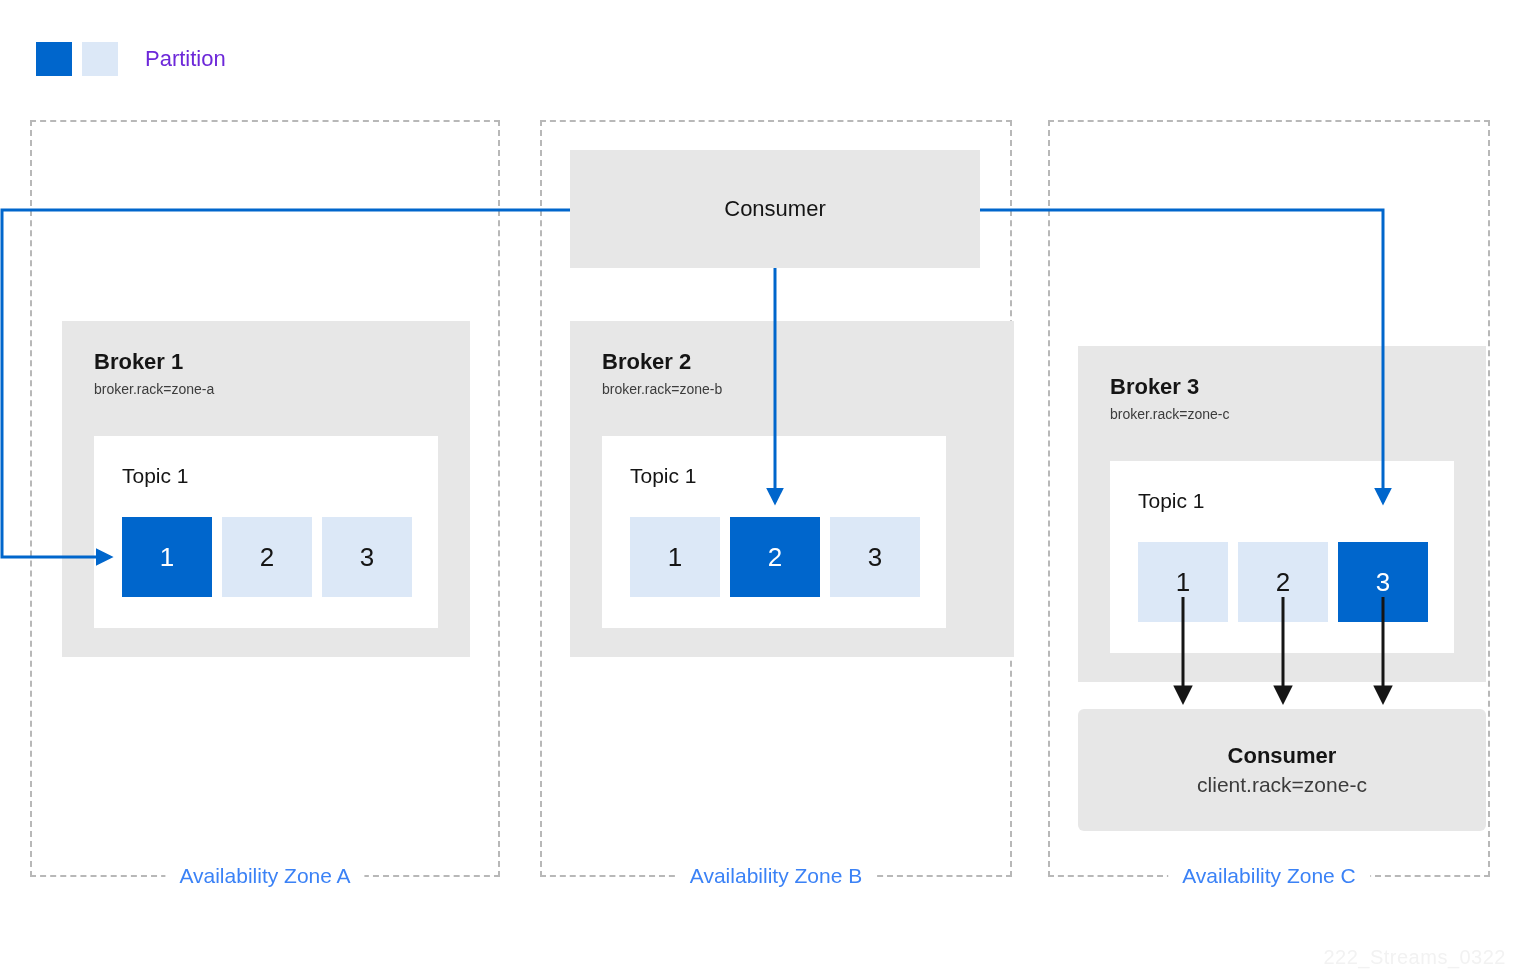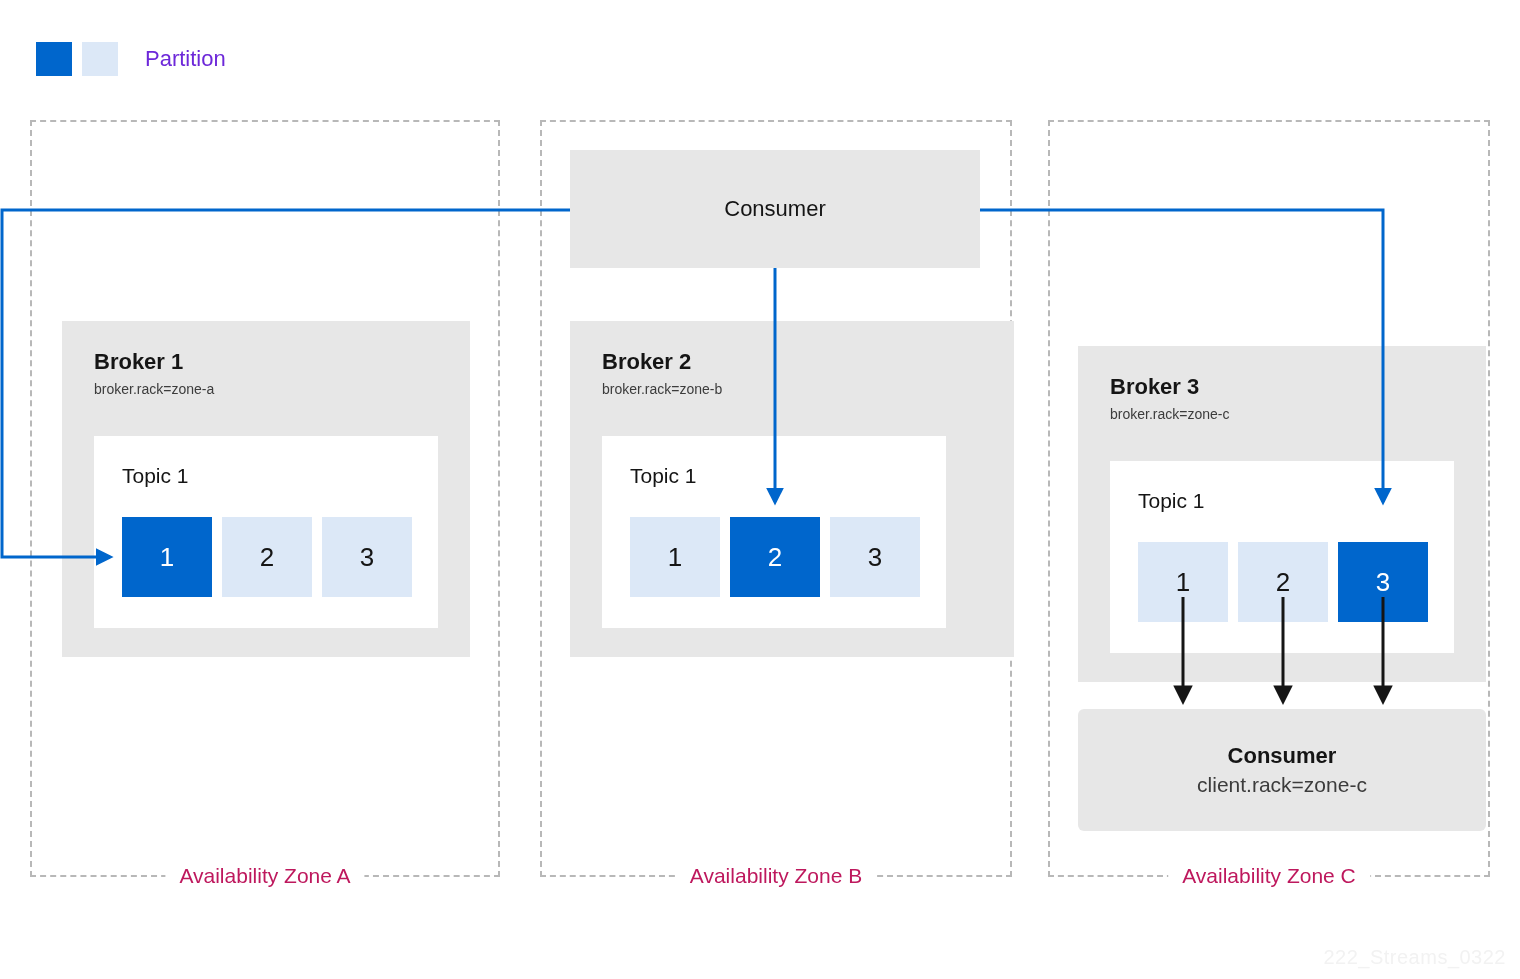--- a/index.html
+++ b/index.html
@@ -36,21 +36,21 @@
     background: transparent;
   }
   .zone-label {
     position: absolute;
     bottom: -16px;
     left: 50%;
     transform: translateX(-50%);
     background: #ffffff;
     padding: 0 14px;
     font-size: 21px;
-    color: #be185d;
+    color: #3b82f6;
     white-space: nowrap;
     line-height: 30px;
   }
 
   
   .broker {
     position: absolute;
     background: #E7E7E7;
     box-sizing: border-box;
   }

